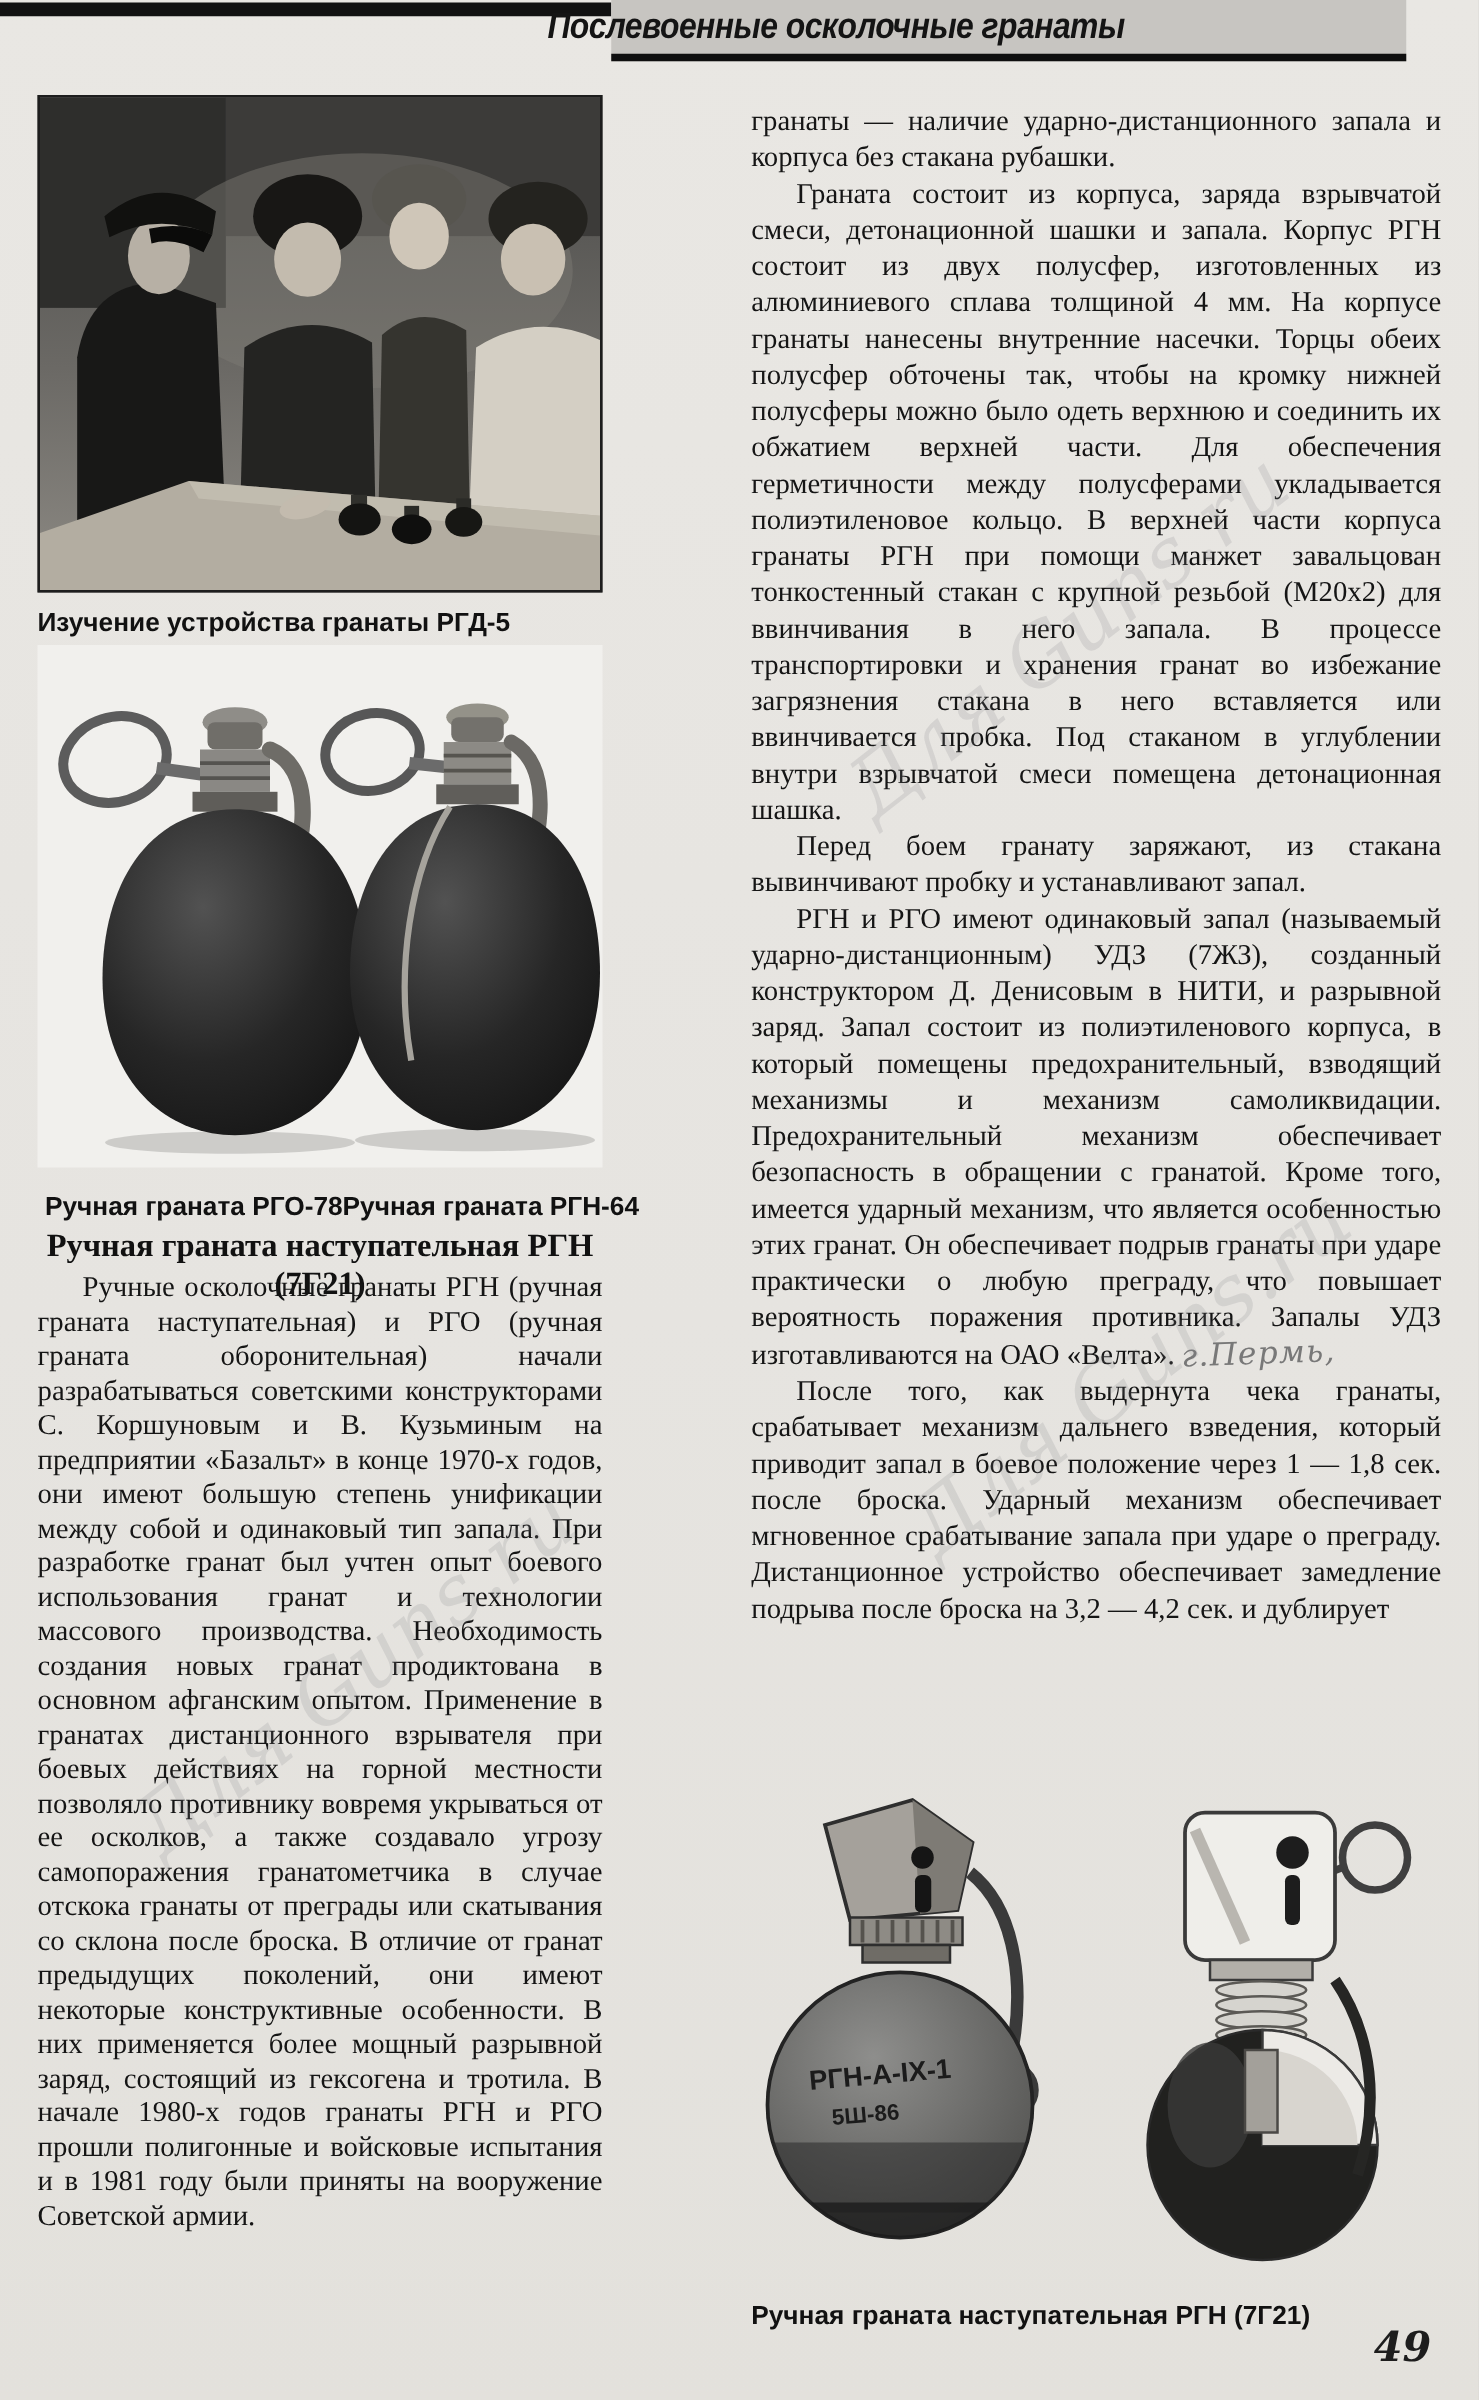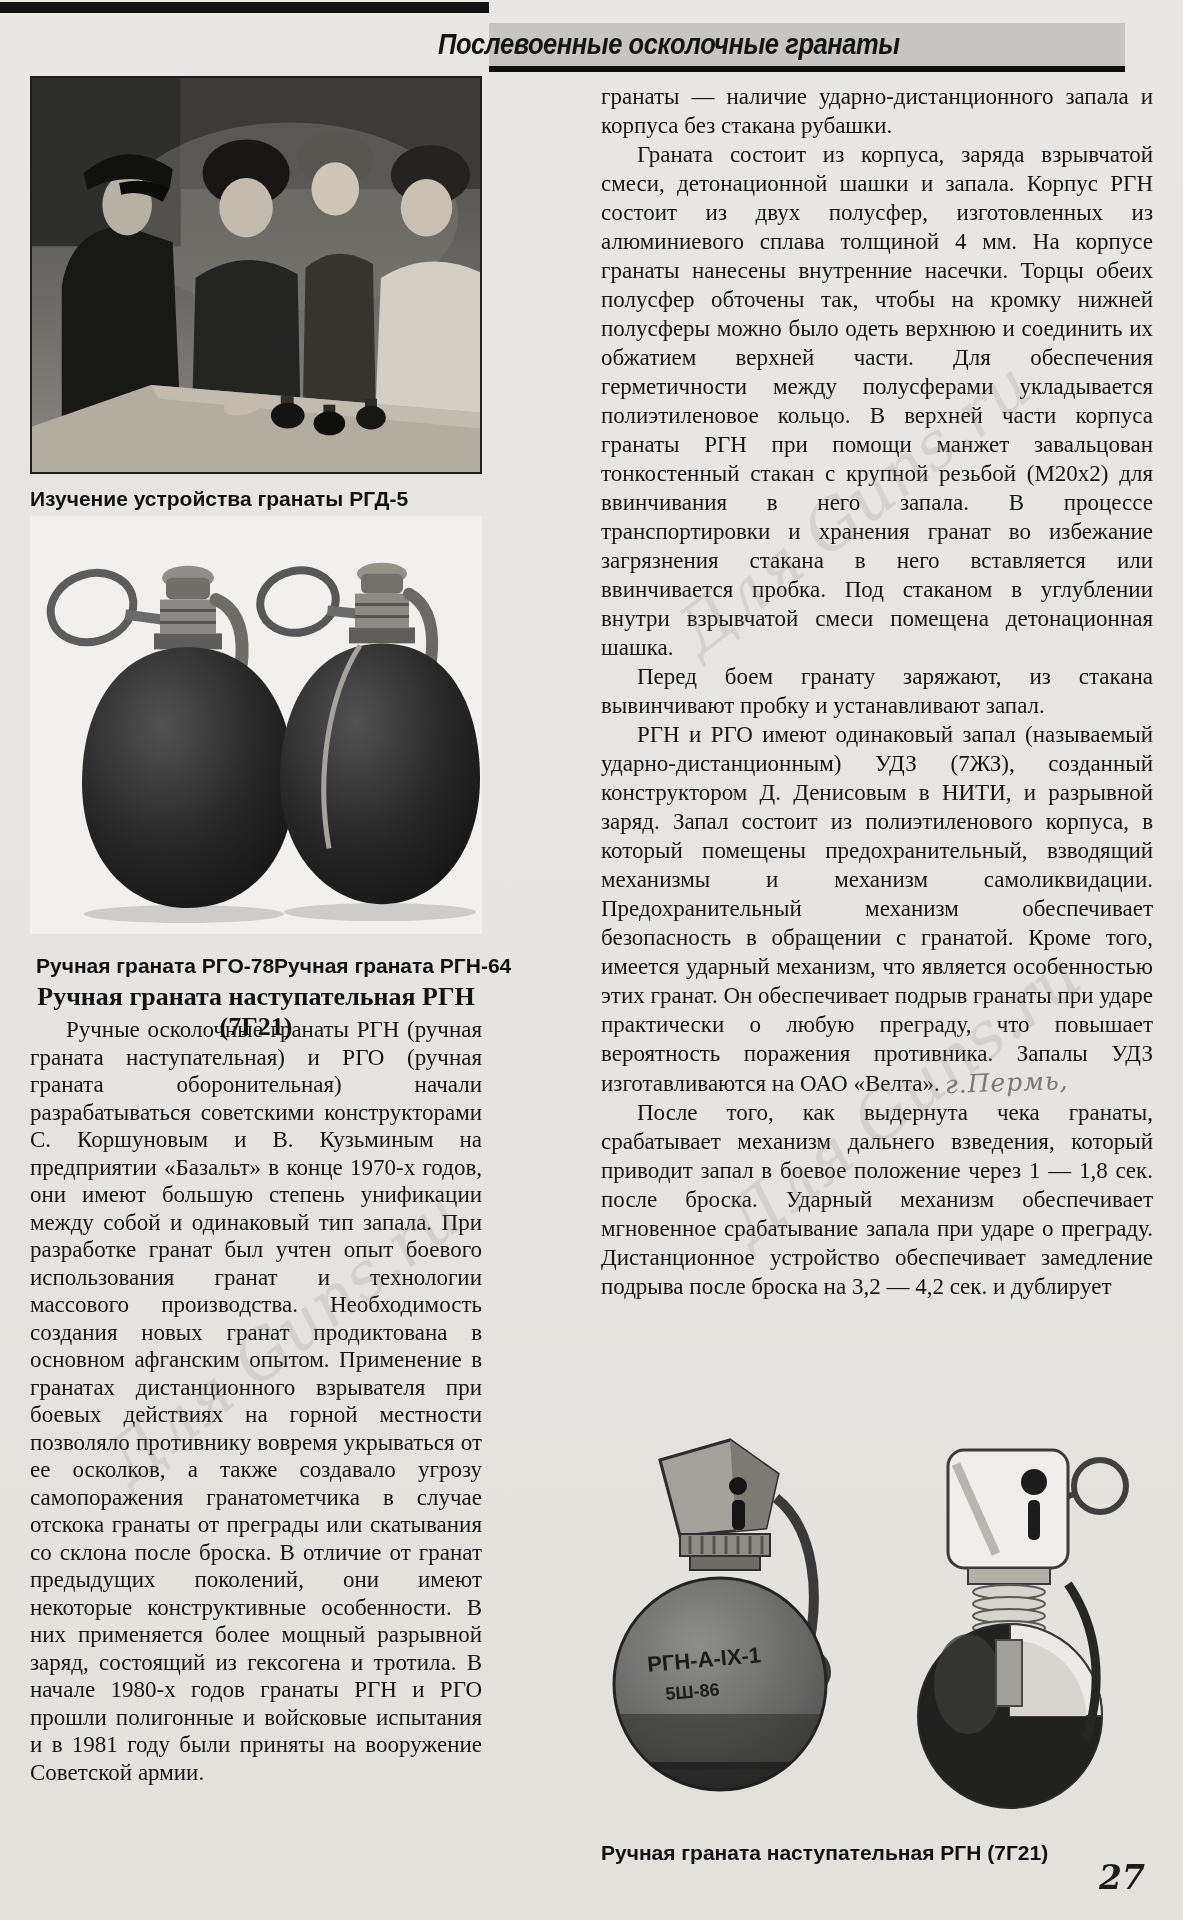--- a/index.html
+++ b/index.html
@@ -11,21 +11,21 @@
     overflow:hidden;
     font-family:"Liberation Serif",serif;
     color:#161616;
   }
   
   .top-strip{position:absolute;left:0;top:2px;width:489px;height:11px;background:#121212;}
   .header-panel{
     position:absolute;left:489px;top:0;width:636px;height:49px;
     background:#c7c5c1;border-bottom:6px solid #0f0f0f;
     display:flex;align-items:center;justify-content:flex-end;
-    box-sizing:border-box;padding-right:225px;margin-top:23px;
+    box-sizing:border-box;padding-right:225px;
   }
   .header-title{
     font-family:"Liberation Sans",sans-serif;
     font-style:italic;font-weight:bold;font-size:29px;color:#141414;
     display:inline-block;transform:scaleX(.88);transform-origin:right center;
     white-space:nowrap;letter-spacing:-.5px;
   }
   
   .wm{
     position:absolute;font-family:"DejaVu Serif",serif;font-style:italic;
@@ -257,15 +257,15 @@
         <ellipse cx="428" cy="252" rx="34" ry="50" fill="#3a3a38" opacity=".8"></ellipse>
         <path d="M470,192 A92,92 0 0 1 562,284 L470,284 Z" fill="#eceae6" stroke="#3a3a3a" stroke-width="2"></path>
         <path d="M470,208 A76,76 0 0 1 546,284 L470,284 Z" fill="#d8d5cf"></path>
         <rect x="456" y="208" width="26" height="66" fill="#a3a09a" stroke="#4a4845" stroke-width="2"></rect>
         <path d="M528,152 C558,196 564,252 546,308" fill="none" stroke="#262624" stroke-width="9"></path>
       </g>
     </svg>
   </figure>
   <div class="caption cap-diagram">Ручная граната наступательная РГН (7Г21)</div>
 
-  <div class="page-number">27</div>
+  <div class="page-number">49</div>
 
 </div>
 
 </body></html>

